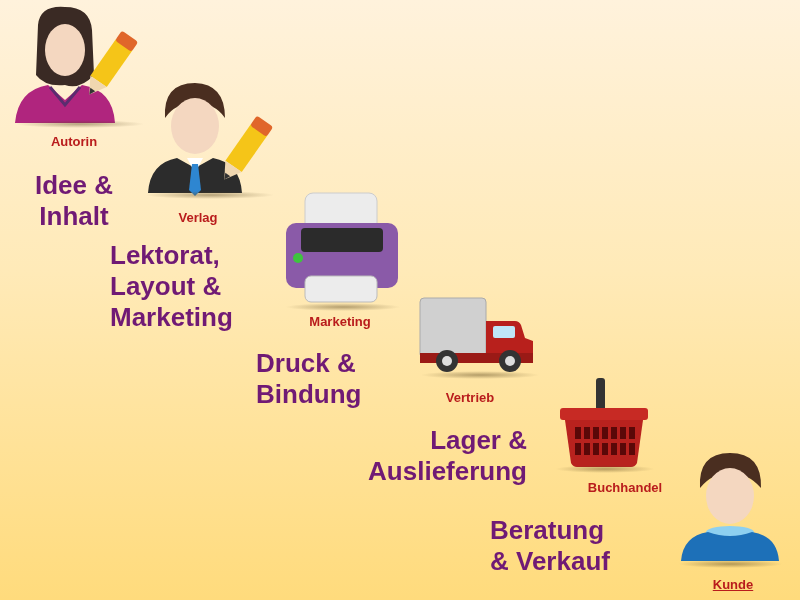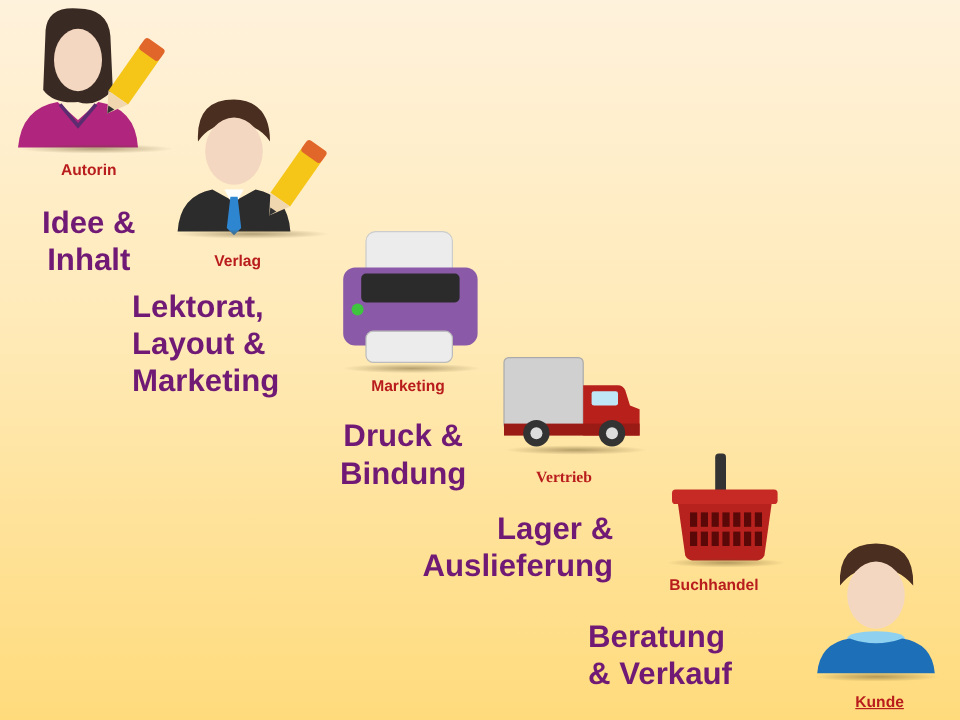--- a/index.html
+++ b/index.html
@@ -63,38 +63,38 @@
   <svg width="120" height="125" viewBox="0 0 120 125">
     <rect x="22" y="3" width="72" height="40" rx="8" fill="#ececec" stroke="#ccc"></rect>
     <rect x="3" y="33" width="112" height="65" rx="10" fill="#8a5aa8"></rect>
     <rect x="18" y="38" width="82" height="24" rx="4" fill="#2b2b2b"></rect>
     <circle cx="15" cy="68" r="5" fill="#3ec43e"></circle>
     <rect x="22" y="86" width="72" height="26" rx="6" fill="#ececec" stroke="#bbb"></rect>
   </svg>
   <div class="shadow" style="left:2px;top:113px;width:116px;"></div>
 </div>
 <div class="abs role" style="left:280px;top:314px;">Marketing</div>
-<div class="abs step" style="left:270px;top:338px;text-align:center;width:132px;white-space:pre;">Druck &amp;
+<div class="abs step" style="left:256px;top:338px;text-align:left;width:132px;white-space:pre;">Druck &amp;
 Bindung</div>
 
 <div class="abs" style="left:415px;top:293px;width:125px;height:90px;">
   <svg width="125" height="90" viewBox="0 0 125 90">
     <rect x="5" y="5" width="66" height="60" rx="4" fill="#d0d0d0" stroke="#aaa"></rect>
     <path d="M71 28 L100 28 Q104 28 106 32 L110 45 L118 48 L118 70 L71 70 Z" fill="#b8201c"></path>
     <rect x="78" y="33" width="22" height="12" rx="2" fill="#bfe6f7"></rect>
     <rect x="5" y="60" width="113" height="10" fill="#9a1a16"></rect>
     <circle cx="32" cy="68" r="11" fill="#333"></circle>
       <circle cx="32" cy="68" r="5" fill="#ddd"></circle>
     <circle cx="95" cy="68" r="11" fill="#333"></circle>
       <circle cx="95" cy="68" r="5" fill="#ddd"></circle>
   </svg>
   <div class="shadow" style="left:5px;top:78px;width:120px;"></div>
 </div>
-<div class="abs role" style="left:410px;top:390px;font-family:Liberation Serif, serif;">Vertrieb</div>
-<div class="abs step" style="left:314px;top:415px;text-align:right;width:197px;white-space:pre;">Lager &amp;
+<div class="abs role" style="left:410px;top:390px;">Vertrieb</div>
+<div class="abs step" style="left:330px;top:415px;text-align:right;width:197px;white-space:pre;">Lager &amp;
 Auslieferung</div>
 
 <div class="abs" style="left:555px;top:375px;width:100px;height:100px;">
   <svg width="100" height="100" viewBox="0 0 100 100">
     <rect x="41" y="3" width="9" height="40" rx="3" fill="#333"></rect>
     <circle cx="45.5" cy="38" r="2" fill="#d22"></circle>
     <rect x="5" y="33" width="88" height="12" rx="3" fill="#c72a24"></rect>
     <path d="M10 45 L88 45 L82 88 Q80 92 76 92 L22 92 Q18 92 16 88 Z" fill="#b8221e"></path>
     <g fill="#5a0808">
       <rect x="20" y="52" width="6" height="12"></rect>
@@ -108,21 +108,21 @@
         <rect x="29" y="68" width="6" height="12"></rect>
         <rect x="38" y="68" width="6" height="12"></rect>
         <rect x="47" y="68" width="6" height="12"></rect>
         <rect x="56" y="68" width="6" height="12"></rect>
         <rect x="65" y="68" width="6" height="12"></rect>
         <rect x="74" y="68" width="6" height="12"></rect>
     </g>
   </svg>
   <div class="shadow" style="left:0px;top:90px;width:100px;"></div>
 </div>
-<div class="abs role" style="left:535px;top:480px;">Buchhandel</div>
+<div class="abs role" style="left:565px;top:480px;">Buchhandel</div>
 <div class="abs step" style="left:490px;top:505px;width:163px;white-space:pre;">Beratung
 &amp; Verkauf</div>
 
 <div class="abs" style="left:678px;top:448px;width:105px;height:125px;">
   <svg width="105" height="125" viewBox="0 0 105 125">
     <path d="M22 40 Q20 5 52 5 Q84 5 83 40 Q70 25 52 25 Q34 25 22 40 Z" fill="#4a2e20"></path>
     <ellipse cx="52" cy="48" rx="24" ry="28" fill="#f4d7c0"></ellipse>
     <ellipse cx="52" cy="84" rx="24" ry="6" fill="#8ed0f0"></ellipse>
     <path d="M3 113 Q5 88 30 84 Q52 92 74 84 Q99 88 101 113 Z" fill="#1d70b8"></path>
   </svg>

